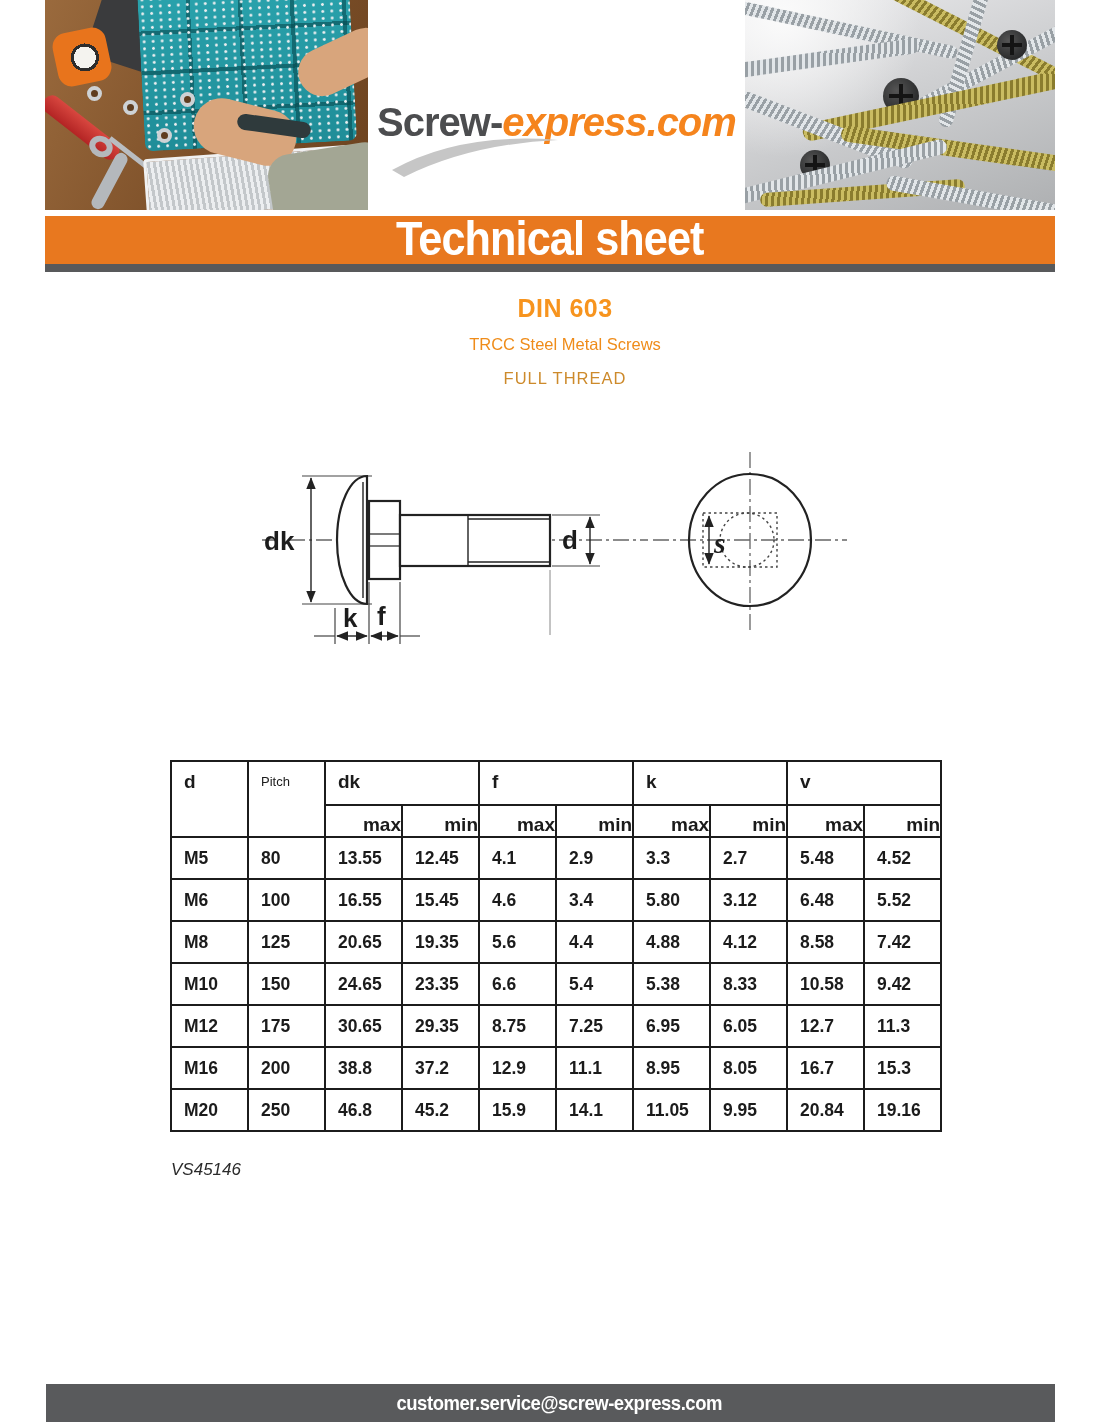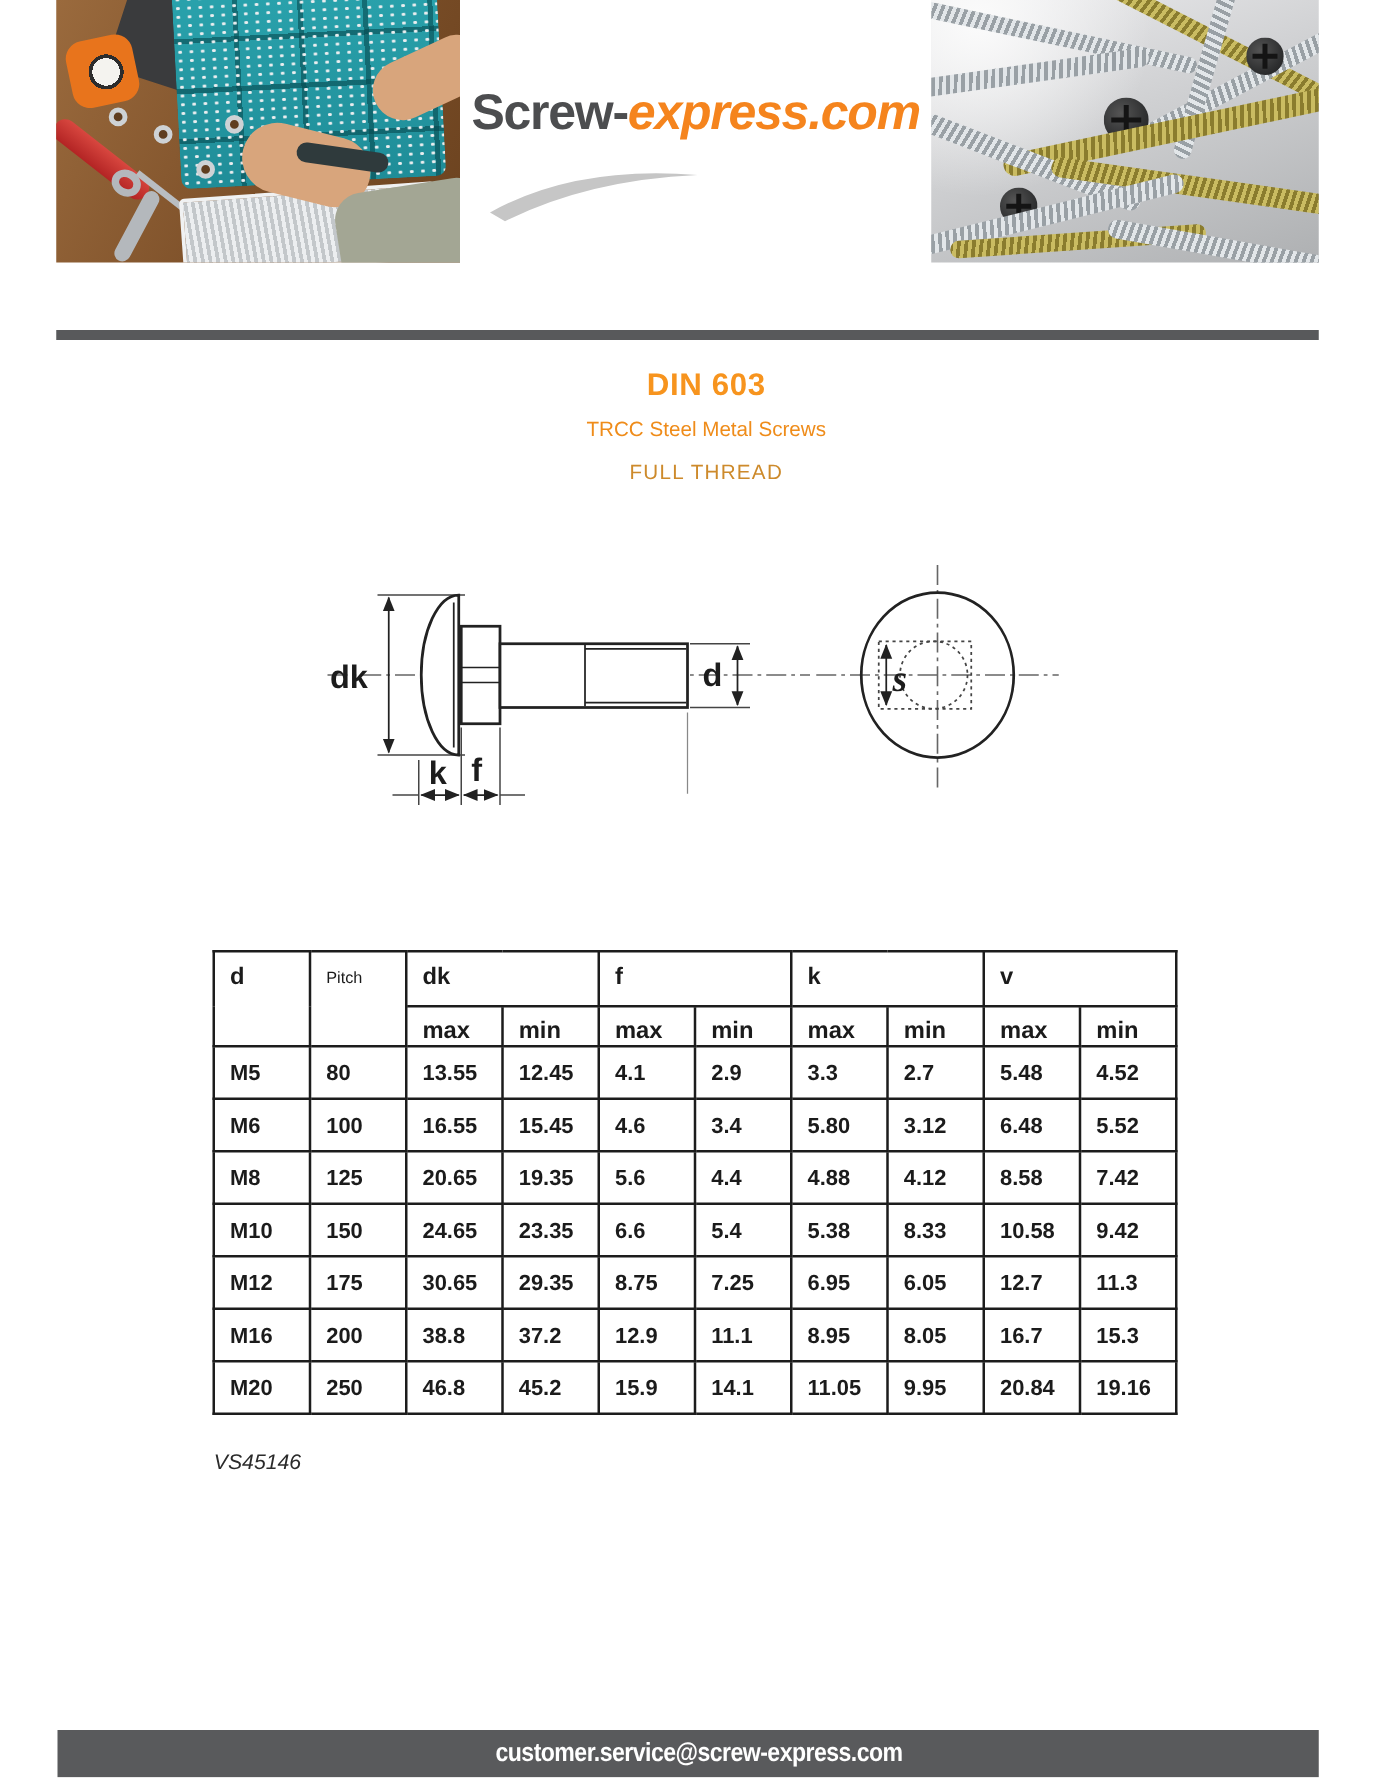--- a/index.html
+++ b/index.html
@@ -9,21 +9,21 @@
 
   
   .hdr-photo { position:absolute; top:0; height:210px; overflow:hidden; }
   .photo-left  { left:45px;  width:323px; background:linear-gradient(115deg,#9a6a3d 0%,#7d5029 55%,#6b421f 100%); }
   .photo-right { left:745px; width:310px;
                  background:radial-gradient(circle at 12% 8%, #fbfbfb 0%, rgba(250,250,250,0) 42%),
                  linear-gradient(160deg,#ececee 0%,#cfd0d2 45%,#aeb0b2 100%); }
   .logo-area { position:absolute; left:368px; top:0; width:377px; height:210px; background:#fff; }
 
   .abs { position:absolute; }
-  .logo-line { position:absolute; left:0; top:68px; width:100%; text-align:center; white-space:nowrap; font-size:40px; font-weight:700; letter-spacing:-1px; }
+  .logo-line { position:absolute; left:0; top:100px; width:100%; text-align:center; white-space:nowrap; font-size:40px; font-weight:700; letter-spacing:-1px; }
   .logo-gray { color:#4c4d4f; }
   .logo-orange { color:#f5841d; font-style:italic; }
   .swoosh { position:absolute; left:22px; top:128px; }
 
   
   .pegboard { left:50px; top:-14px; width:120px; height:88px; background:#3a3b3d; border-radius:6px; transform:rotate(18deg); }
   .tape     { left:10px; top:30px; width:54px; height:54px; border-radius:14px; transform:rotate(-12deg);
               background:radial-gradient(circle at 55% 52%, #f4f3ef 0 11px, #2c2c2c 11px 14px, #e8741c 14px); }
   .tealbox  { left:96px; top:-16px; width:212px; height:162px; border-radius:8px; transform:rotate(-3deg);
               background:
@@ -62,21 +62,21 @@
   .t-subtitle { color:#ef8c1a; font-size:16.5px; margin-top:12px;text-align:center; }
   .t-thread   { color:#cd8a2b; font-size:16.5px; margin-top:15px; letter-spacing:1px; }
 
   
   .drawing { position:absolute; left:250px; top:430px; width:630px; height:250px; }
 
   
   .spec-table { position:absolute; left:170px; top:760px; border-collapse:collapse; table-layout:fixed; width:770px; color:#1b1b1b; }
   .spec-table th, .spec-table td { border:2px solid #1c1c1c; text-align:left; overflow:hidden; white-space:nowrap; }
   .spec-table thead th { padding:9px 0 0 12px; vertical-align:top; font-size:19px; font-weight:700; }
-  .spec-table thead tr.subrow th { height:27px; padding-top:8px; }
+  .spec-table thead tr.subrow th { height:27px; padding-top:8px;text-align:right; }
   .spec-table thead th.pitch-cell { font-size:13px; font-weight:400; padding-top:12px; }
   .spec-table tbody td { height:42px; font-size:17.5px; font-weight:700; padding-left:12px; vertical-align:middle; }
 
   .ref-code { position:absolute; left:171px; top:1160px; font-size:17px; font-style:italic; color:#2b2b2b; }
 
   
   .footer { position:absolute; left:46px; top:1384px; width:1009px; height:38px; background:#595a5c; text-align:center; }
   .footer-email { display:inline-block; color:#fff; font-size:21px; font-weight:700; line-height:38px; margin-right:26px; transform:scaleX(0.88); transform-origin:right center; letter-spacing:-0.5px; }
 </style>
 </head>
@@ -122,20 +122,23 @@
     <div class="screwhead" style="top:30px;  left:252px; width:30px; height:30px;"></div>
     <div class="rod brass" style="top:96px;  left:55px;  width:275px; height:18px; transform:rotate(-12deg);"></div>
     <div class="rod silver" style="top:122px; left:-12px; width:185px; height:16px; transform:rotate(21deg);"></div>
     <div class="rod brass" style="top:142px; left:95px;  width:245px; height:16px; transform:rotate(8deg);"></div>
     <div class="screwhead" style="top:150px; left:55px;  width:30px; height:30px;"></div>
     <div class="rod silver" style="top:165px; left:-20px; width:225px; height:15px; transform:rotate(-14deg);"></div>
     <div class="rod brass" style="top:186px; left:15px;  width:205px; height:14px; transform:rotate(-4deg);"></div>
     <div class="rod silver" style="top:192px; left:140px; width:200px; height:15px; transform:rotate(10deg);"></div>
   </div>
 
+  <div class="banner">
+    <span class="banner-text">Technical sheet</span>
+  </div>
   <div class="banner-underline"></div>
 
   <div class="titleblock">
     <div class="t-standard">DIN 603</div>
     <div class="t-subtitle">TRCC Steel Metal Screws</div>
     <div class="t-thread">FULL THREAD</div>
   </div>
 
   <svg class="drawing" viewBox="0 0 630 250">
     <defs>

